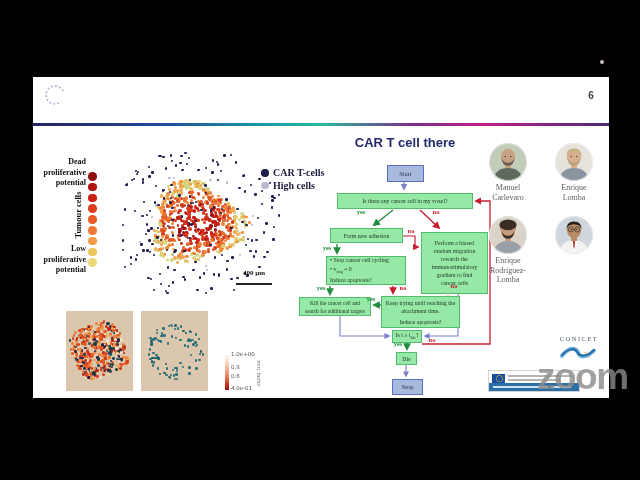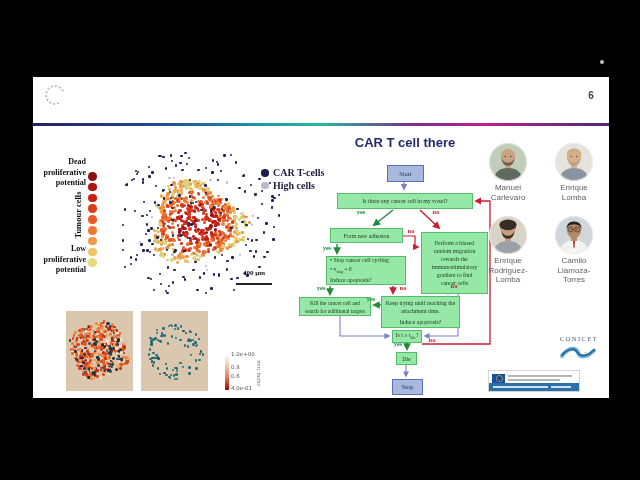--- a/index.html
+++ b/index.html
@@ -39,21 +39,21 @@
   .bbox{background:#a8b9de;border:1px solid #5a6fbd;color:#25304f;font-size:6.5px;}
   .gbox span{display:block;}
   .gbox.leftal{align-items:flex-start;text-align:left;padding-left:3px;line-height:8.5px;}
   .sub{font-size:0.7em;vertical-align:sub;display:inline !important;}
   .inline{display:inline !important;}
   .flabel{position:absolute;width:16px;text-align:center;font-family:"Liberation Serif",serif;font-size:6.5px;font-weight:bold;}
   .flabel.yes{color:#1e8c3a}.flabel.no{color:#c61f30}
   .flow-arrows{position:absolute;left:0;top:0;pointer-events:none;}
 
   
-  .person{position:absolute;width:70px;text-align:center;}
+  .person{position:absolute;width:70px;text-align:center;font-family:Liberation Serif, serif;}
   .avatar{display:block;margin:0 auto;width:38px;height:38px;}
   .pname{margin-top:2px;font-size:8px;line-height:9.5px;color:#5f5f5f;}
   .pname span{display:block;}
 
   
   .conicet{position:absolute;left:518px;top:258px;width:56px;text-align:center;
     font-family:"Liberation Serif",serif;font-size:6.5px;letter-spacing:1.5px;color:#4a5c6e;}
   .conicet-swoosh{position:absolute;left:527px;top:269px;}
   .eubox{position:absolute;left:455px;top:293px;width:92px;height:22px;background:#fff;border:1px solid #d5d5d5;box-sizing:border-box;}
   .euflag{position:absolute;left:3px;top:2.5px;width:13px;height:9px;background:#1a4fa0;}
@@ -1569,38 +1569,34 @@
             <g stroke="#333" stroke-width="0.7" fill="none">
               <circle cx="15.8" cy="13.5" r="2.5"></circle>
               <circle cx="22.2" cy="13.5" r="2.5"></circle>
               <line x1="18.3" y1="13.5" x2="19.7" y2="13.5"></line>
             </g>
             <circle cx="16.2" cy="13.5" r="0.7" fill="#3a3a3a"></circle>
             <circle cx="21.8" cy="13.5" r="0.7" fill="#3a3a3a"></circle>
           </g>
           <circle cx="19" cy="19" r="18.5" fill="none" stroke="#ececec" stroke-width="0.8"></circle>
         </svg>
-      <div class="pname">
-        <span>Camilo</span>
-          <span>Llamoza-</span>
-          <span>Torres</span>
-        </div>
     </div>
 
     <div class="conicet">CONICET</div>
     <svg class="conicet-swoosh" width="36" height="14" viewBox="0 0 36 14">
       <path d="M2,10 C9,1 16,1 18,6.5 C20,12 27,12 34,4.5" stroke="#7fb6d9" stroke-width="4" fill="none" stroke-linecap="round"></path>
       <path d="M2,9 C9,1.5 15,2 17.5,6.5 C20,11 27,11 34,4" stroke="#2672ac" stroke-width="2.2" fill="none" stroke-linecap="round"></path>
       <ellipse cx="25.5" cy="6.8" rx="2" ry="1" fill="#e8d8a0"></ellipse>
     </svg>
     <div class="eubox">
       <span class="euflag"></span>
       <span class="eutext" style="top:4px;width:64px"></span>
       <span class="eutext" style="top:8px;width:52px"></span>
       <span class="euband">
           <i style="left:4px;width:55px"></i>
           <i style="left:62px;width:20px"></i>
         </span>
     </div>
   </div>
 
+  <div class="watermark">zoom</div>
   <div class="camdot"></div>
 </div>
 
 </body></html>

